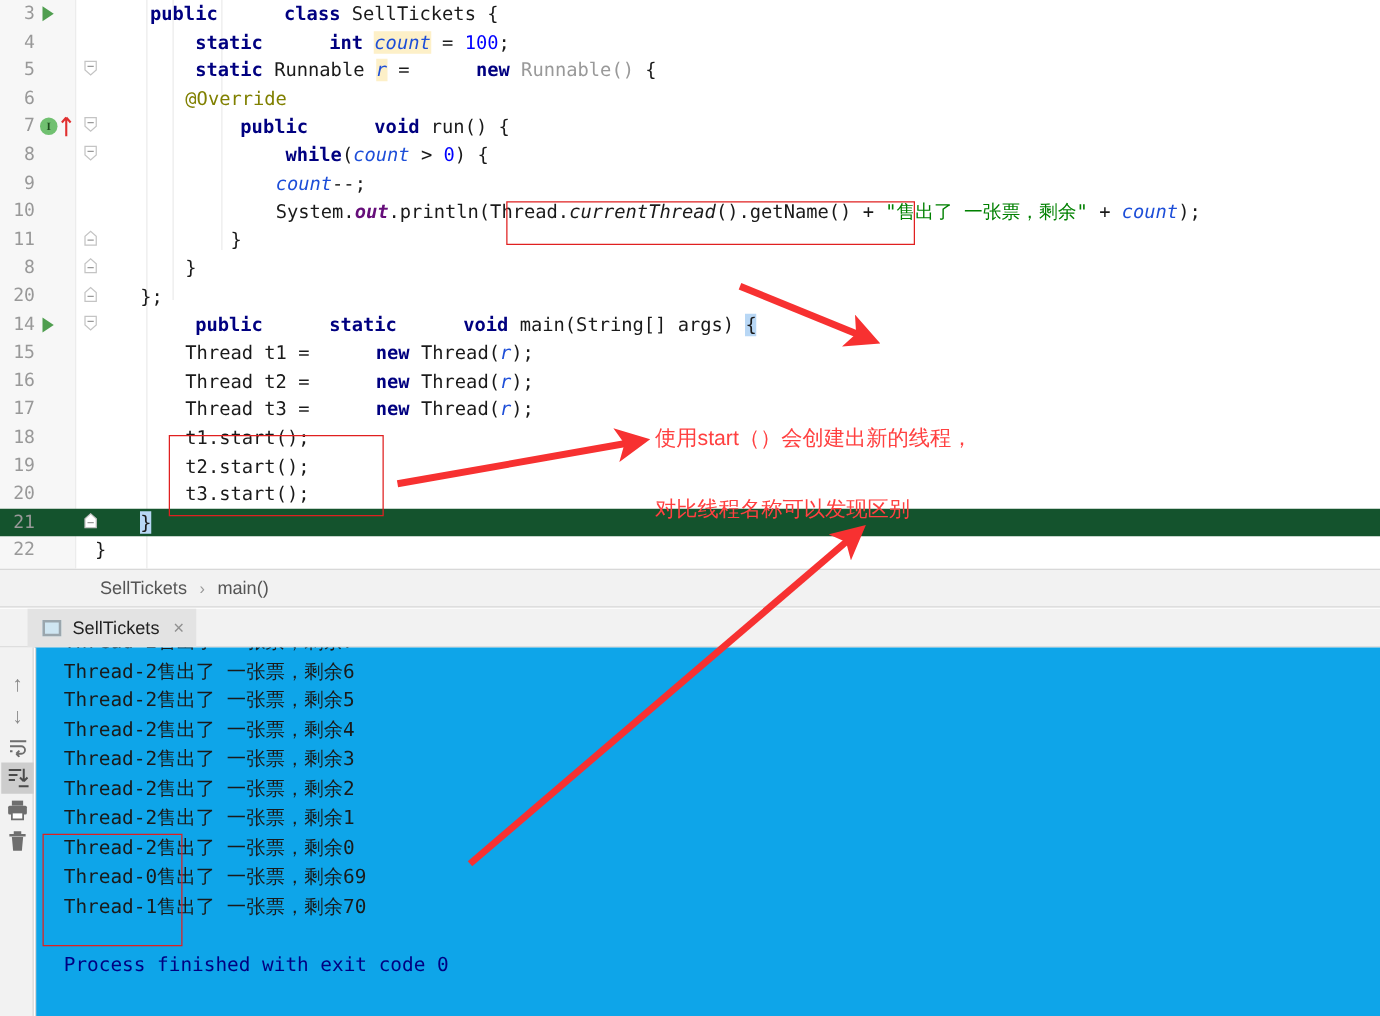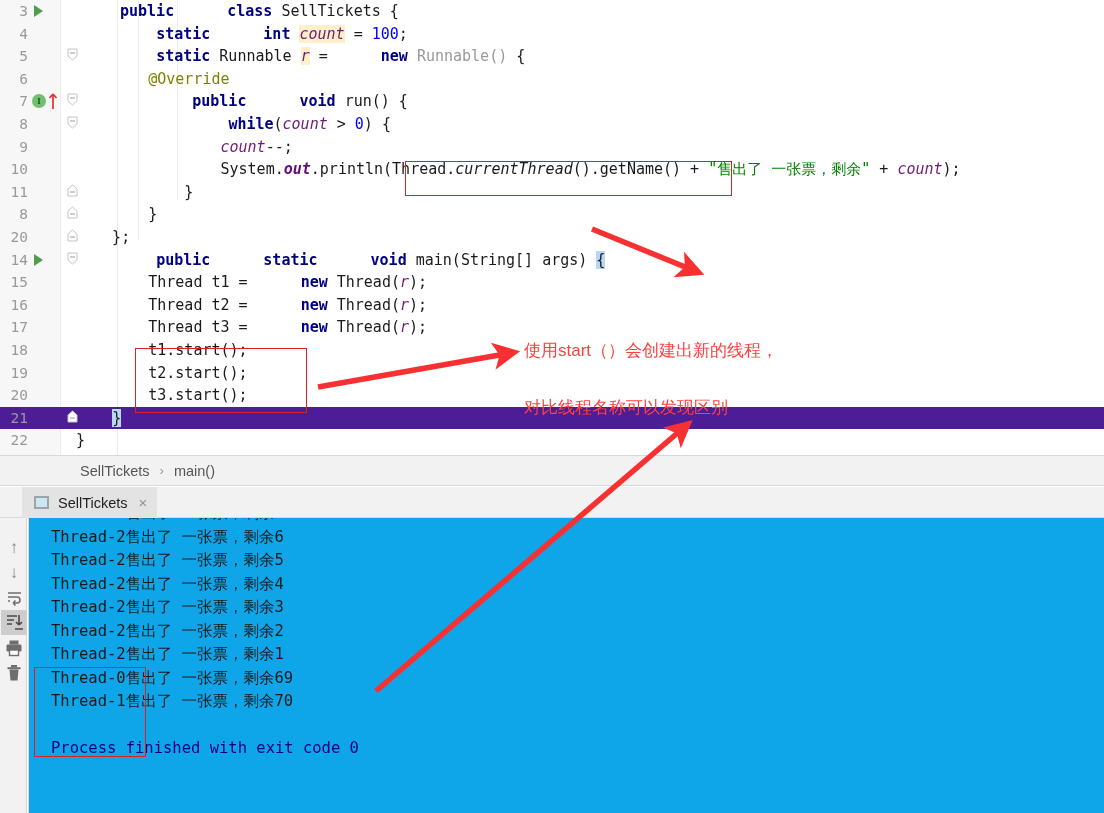--- a/index.html
+++ b/index.html
@@ -21,21 +21,21 @@
   }
   .code-line {
     position: relative;
     height: 22.6px;
     line-height: 22.6px;
     white-space: pre;
     font-family: "DejaVu Sans Mono", monospace;
     font-size: 15px;
     color: #1a1a1a;
   }
-  .code-line.caret-row { background: #4c1d95; }
+  .code-line.caret-row { background: #14532d; }
   .gutter-num {
     position: absolute; left: 0; top: 0;
     width: 28px; text-align: right;
     color: #999999; font-size: 14.5px;
     font-family: "DejaVu Sans Mono", monospace;
   }
   .gutter-icons {
     position: absolute; left: 30px; top: 0;
     width: 36px; height: 22.6px;
   }
@@ -61,21 +61,21 @@
     position: absolute; left: 60px; top: 0;
     width: 1px; height: 455px;
     background: #ececec; z-index: 1;
   }
   .code-line { z-index: 2; }
 
   
   .kw   { color: #000080; font-weight: bold; margin-left: 44px; }
   .num  { color: #0000ff; }
   .str  { color: #008000; }
-  .fld  { color: #701a75; font-style: italic; }
+  .fld  { color: #1d4ed8; font-style: italic; }
   .fldb { color: #660e7a; font-style: italic; font-weight: bold; }
   .hl   { background: #fdf0c8; }
   .anno { color: #808000; }
   .grey { color: #999999; }
   .plain{ color: #1a1a1a; }
   .brace-hl { background: #b8d7f5; }
 
   
   .run-arrow {
     position: absolute; left: 4px; top: 5px;
@@ -308,20 +308,21 @@
 
   <div id="console-out">
     <div id="console-lines">
         <div class="con-line" style="margin-top: -16px;">Thread-2售出了 一张票，剩余7</div>
         <div class="con-line">Thread-2售出了 一张票，剩余6</div>
         <div class="con-line">Thread-2售出了 一张票，剩余5</div>
         <div class="con-line">Thread-2售出了 一张票，剩余4</div>
         <div class="con-line">Thread-2售出了 一张票，剩余3</div>
         <div class="con-line">Thread-2售出了 一张票，剩余2</div>
         <div class="con-line">Thread-2售出了 一张票，剩余1</div>
+        <div class="con-line">Thread-2售出了 一张票，剩余0</div>
         <div class="con-line">Thread-0售出了 一张票，剩余69</div>
         <div class="con-line">Thread-1售出了 一张票，剩余70</div>
         <div class="con-line"> </div>
         <div class="con-line exit">Process finished with exit code 0</div>
       </div>
   </div>
 </div>
 
 <div id="anno-layer">
 

